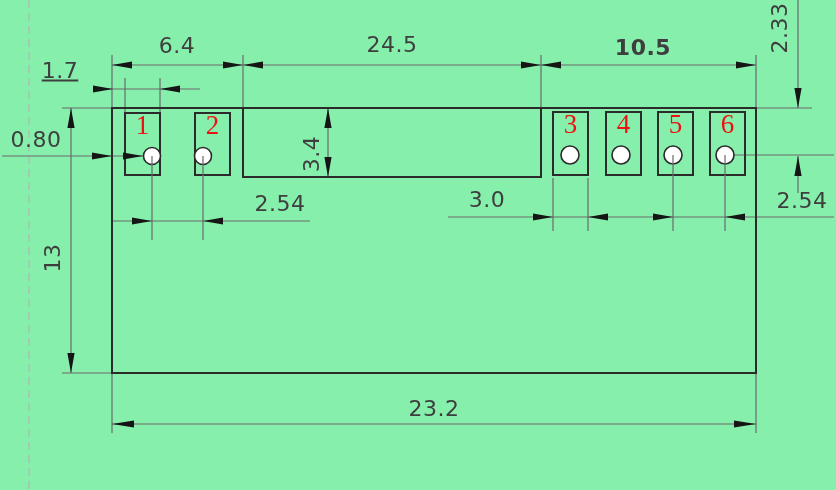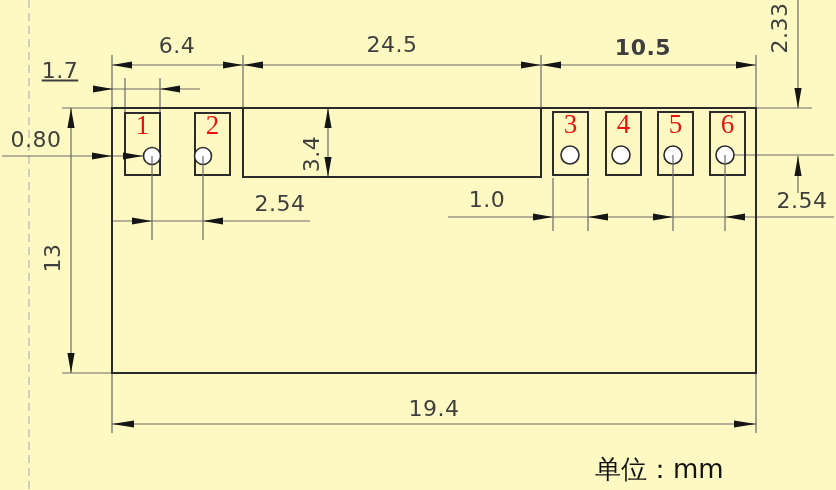--- a/index.html
+++ b/index.html
@@ -1,19 +1,19 @@
 <!DOCTYPE html>
 <html><head>
 <meta charset="utf-8">
 <style>
   html,body{margin:0;padding:0;background:#ffffff;}
   .canvas{
     position:relative;
     width:836px;height:490px;
-    background:#fef9c3;
+    background:#86efac;
     font-family:"DejaVu Sans",sans-serif;
     overflow:hidden;
   }
   svg{position:absolute;left:0;top:0;}
   .thin{stroke:#6a6a6a;stroke-width:1.2;fill:none;}
   .thick{stroke:#2b2b2b;stroke-width:2;fill:none;}
   .hole{stroke:#2b2b2b;stroke-width:1.6;fill:#ffffff;}
   .arrow{fill:#151515;stroke:none;}
   .dashed{stroke:#b5b5b5;stroke-width:1.2;stroke-dasharray:8 5;fill:none;}
   .dim-label{
@@ -105,26 +105,25 @@
 
   <div class="dim-label" style="left:177px;top:45px;">6.4</div>
   <div class="dim-label" style="left:392px;top:44px;">24.5</div>
   <div class="dim-label" style="left:643px;top:47px;font-weight:bold;">10.5</div>
   <div class="dim-label" style="left:60px;top:70px;text-decoration:underline;">1.7</div>
   <div class="dim-label" style="left:36px;top:139px;">0.80</div>
   <div class="dim-label vert" style="left:311px;top:154px;">3.4</div>
   <div class="dim-label vert" style="left:52px;top:258px;">13</div>
   <div class="dim-label vert" style="left:779px;top:28px;">2.33</div>
   <div class="dim-label" style="left:280px;top:203px;">2.54</div>
-  <div class="dim-label" style="left:487px;top:199px;">1.0</div>
+  <div class="dim-label" style="left:487px;top:199px;">3.0</div>
   <div class="dim-label" style="left:802px;top:200px;">2.54</div>
-  <div class="dim-label" style="left:434px;top:408px;">19.4</div>
+  <div class="dim-label" style="left:434px;top:408px;">23.2</div>
 
   <div class="pad-num" style="left:125px;top:112px;">1</div>
   <div class="pad-num" style="left:195px;top:112px;">2</div>
   <div class="pad-num" style="left:553px;top:111px;">3</div>
   <div class="pad-num" style="left:606px;top:111px;">4</div>
   <div class="pad-num" style="left:658px;top:111px;">5</div>
   <div class="pad-num" style="left:710px;top:111px;">6</div>
 
-  <div class="unit" style="left:595px;top:452px;">单位：mm</div>
 
 </div>
 
 </body></html>

